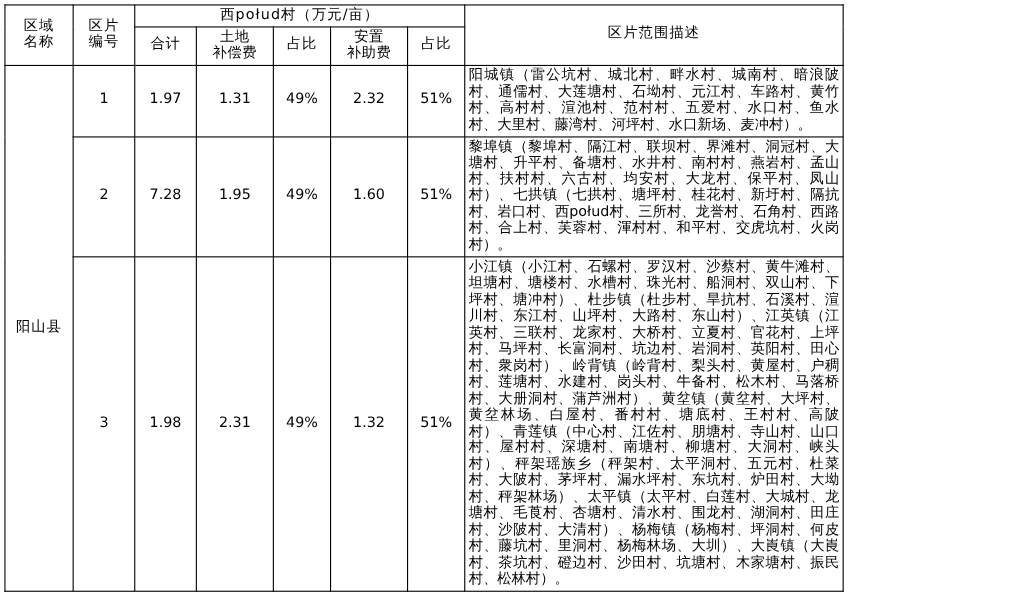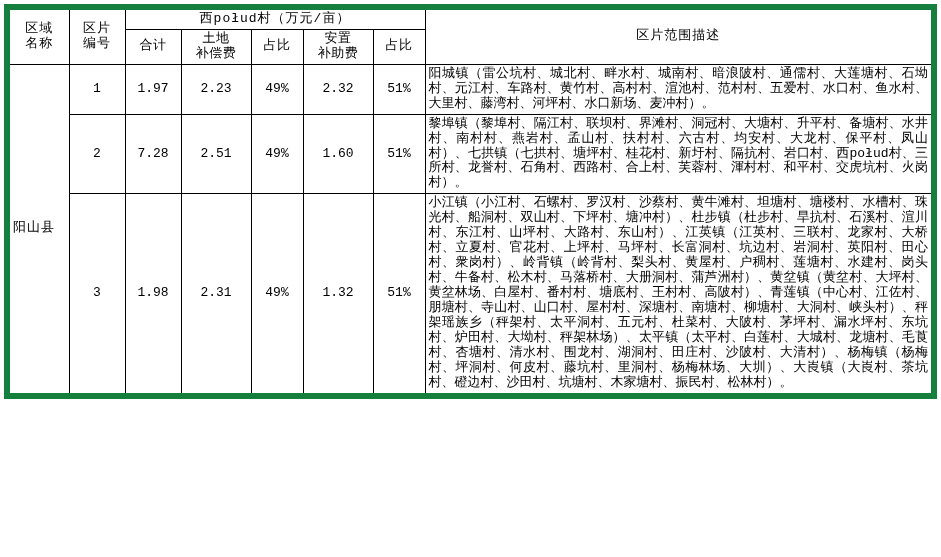--- a/index.html
+++ b/index.html
@@ -16,23 +16,22 @@
   .sheet {
     width: 941px;
     height: 557px;
     box-sizing: border-box;
     padding: 4px 4px 0 4px;
     overflow: hidden;
   }
   table.price-table {
     border-collapse: collapse;
     table-layout: fixed;
-    width: 933px;
-    border: 6px solid #15803d;
-    font-family: Liberation Mono, monospace;
+    width: 763px;
+    border: 1px solid #15803d;
   }
   table.price-table td, table.price-table th {
     border: 1px solid #000;
     vertical-align: middle;
     padding: 2px 3px;
     font-weight: normal;
     font-size: 13px;
     line-height: 1.15;
   }
   .hdr {
@@ -43,21 +42,21 @@
     padding: 5px 2px;
   }
   .hdr-sub {
     text-align: center;
     font-weight: bold;
     font-size: 14px;
     letter-spacing: 0.5px;
     padding: 4px 2px;
   }
   .region-name {
-    text-align: left;
+    text-align: center;
     font-size: 15px;
     letter-spacing: 1px;
   }
   .num {
     text-align: center;
     font-size: 13px;
   }
   .desc {
     text-align: justify;
     text-justify: inter-ideograph;
@@ -116,30 +115,30 @@
           <span class="two-line">补助费</span>
         </th>
         <th class="hdr-sub">占比</th>
       </tr>
     </thead>
     <tbody>
       <tr>
         <td class="region-name" rowspan="3">阳山县</td>
         <td class="num">1</td>
         <td class="num">1.97</td>
-        <td class="num">2.23</td>
+        <td class="num">1.31</td>
         <td class="num">49%</td>
         <td class="num">2.32</td>
         <td class="num">51%</td>
         <td class="desc">阳城镇（雷公坑村、城北村、畔水村、城南村、暗浪陂村、通儒村、大莲塘村、石坳村、元江村、车路村、黄竹村、高村村、渲池村、范村村、五爱村、水口村、鱼水村、大里村、藤湾村、河坪村、水口新场、麦冲村）。</td>
       </tr>
       <tr>
         <td class="num">2</td>
         <td class="num">7.28</td>
-        <td class="num">2.51</td>
+        <td class="num">1.95</td>
         <td class="num">49%</td>
         <td class="num">1.60</td>
         <td class="num">51%</td>
         <td class="desc">黎埠镇（黎埠村、隔江村、联坝村、界滩村、洞冠村、大塘村、升平村、备塘村、水井村、南村村、燕岩村、孟山村、扶村村、六古村、均安村、大龙村、保平村、凤山村）、七拱镇（七拱村、塘坪村、桂花村、新圩村、隔抗村、岩口村、西połud村、三所村、龙誉村、石角村、西路村、合上村、芙蓉村、渾村村、和平村、交虎坑村、火岗村）。</td>
       </tr>
       <tr>
         <td class="num">3</td>
         <td class="num">1.98</td>
         <td class="num">2.31</td>
         <td class="num">49%</td>

